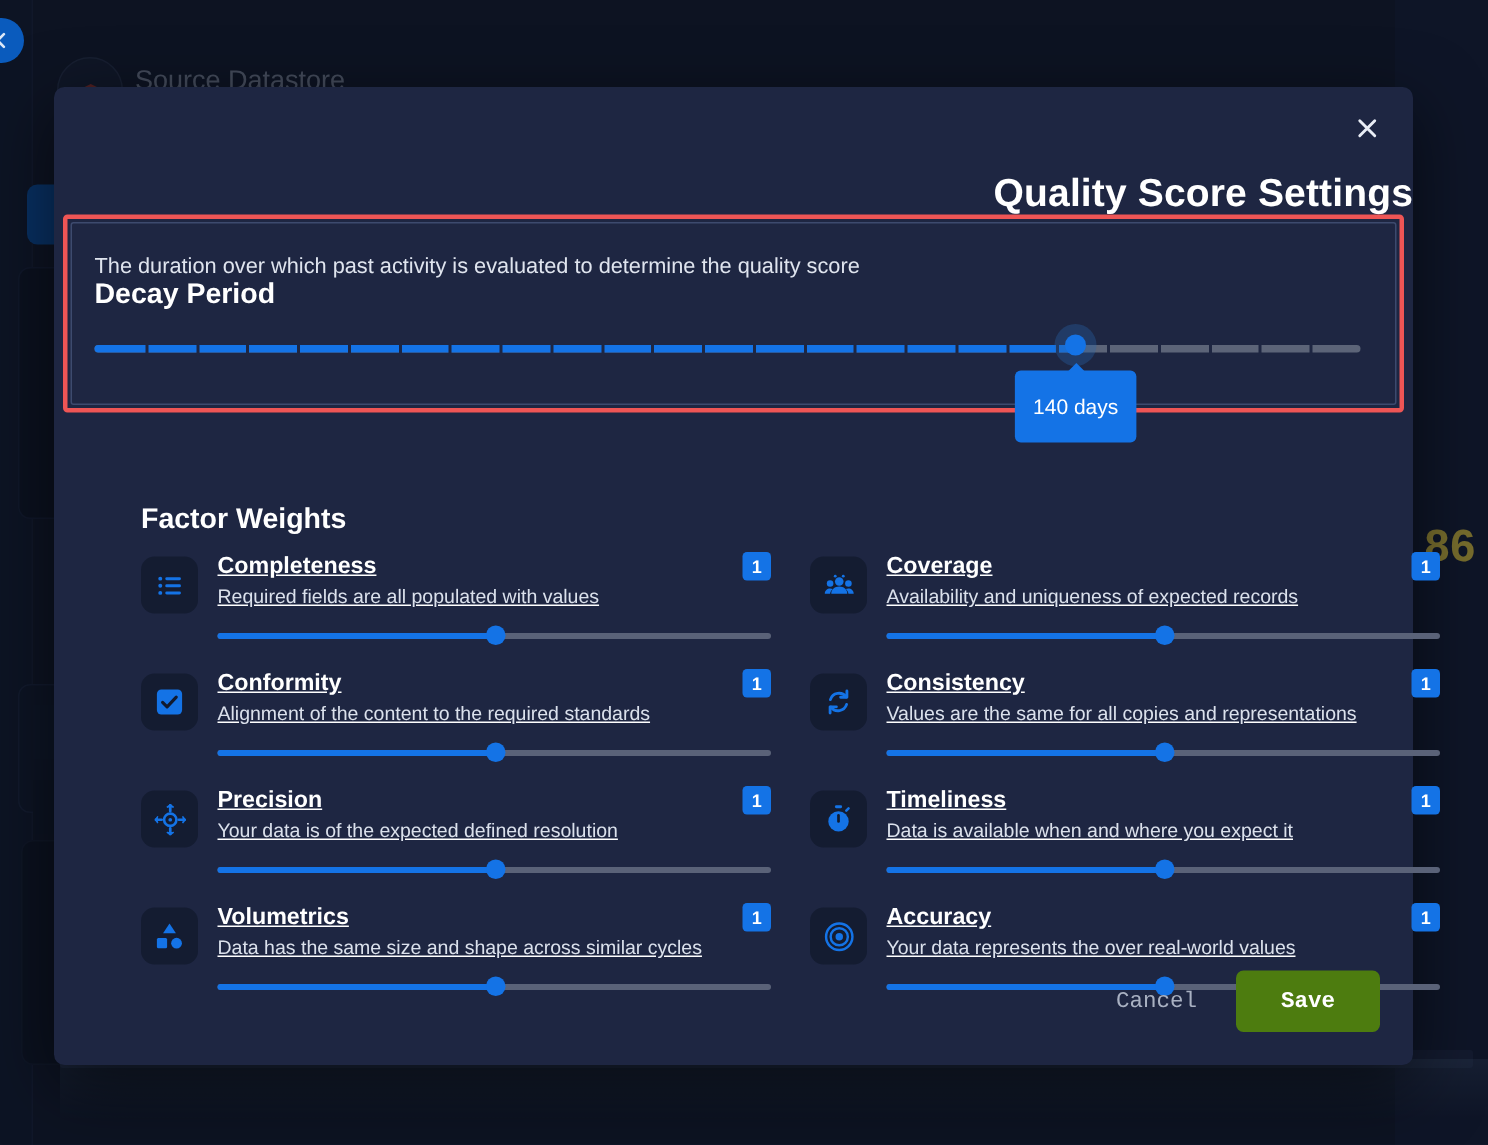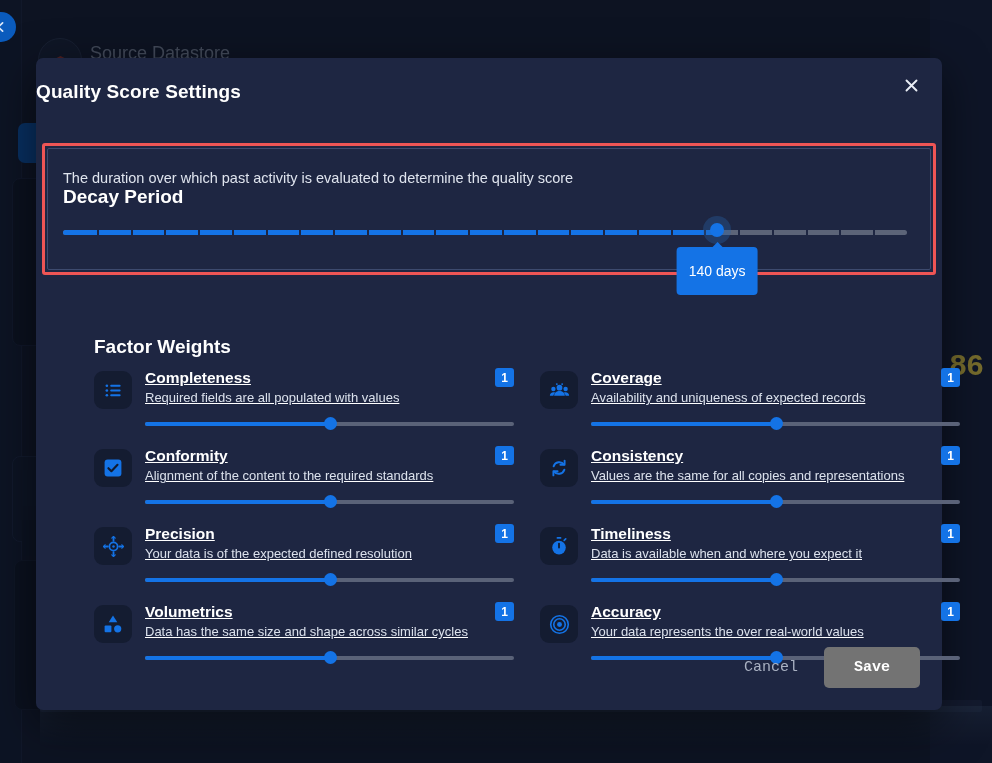--- a/index.html
+++ b/index.html
@@ -121,23 +121,23 @@
     color: #ffffff;
   }
   #modal-close {
     position: absolute; right: 14px; top: 10px;
     width: 34px; height: 34px;
     display: flex; align-items: center; justify-content: center;
     color: #e8ebf2; font-size: 17px; line-height: 1;
     cursor: pointer; border-radius: 4px;
   }
   #modal-title {
-    text-align: left;
-    font-size: 19px; font-weight: 700;
-    padding-top: 23px;
+    text-align: right;
+    font-size: 26px; font-weight: 700;
+    padding-top: 55px;
     letter-spacing: .1px;
   }
 
   
   #decay-section {
     position: absolute; left: 6px; top: 85px;
     width: 894px; height: 132px;
     border: 3px solid #ee5555;
     border-radius: 3px;
     padding: 12px 16px 0 16px;
@@ -276,21 +276,21 @@
     position: absolute; right: 22px; bottom: 22px;
     display: flex; align-items: center; gap: 22px; font-family: Liberation Mono, monospace;
   }
   #cancel-button {
     background: none; border: none;
     color: #a9b1c2; font-size: 15px;
     font-family: inherit; cursor: pointer;
     padding: 8px 4px;
   }
   #save-button {
-    background: #737373; border: none;
+    background: #4d7c0f; border: none;
     color: #fff; font-size: 15px; font-weight: 700;
     font-family: inherit; cursor: pointer;
     padding: 12px 30px; border-radius: 5px;
   }
 </style>
 </head>
 <body>
 
 <div id="app-bg">
   <div id="bg-content"></div>

